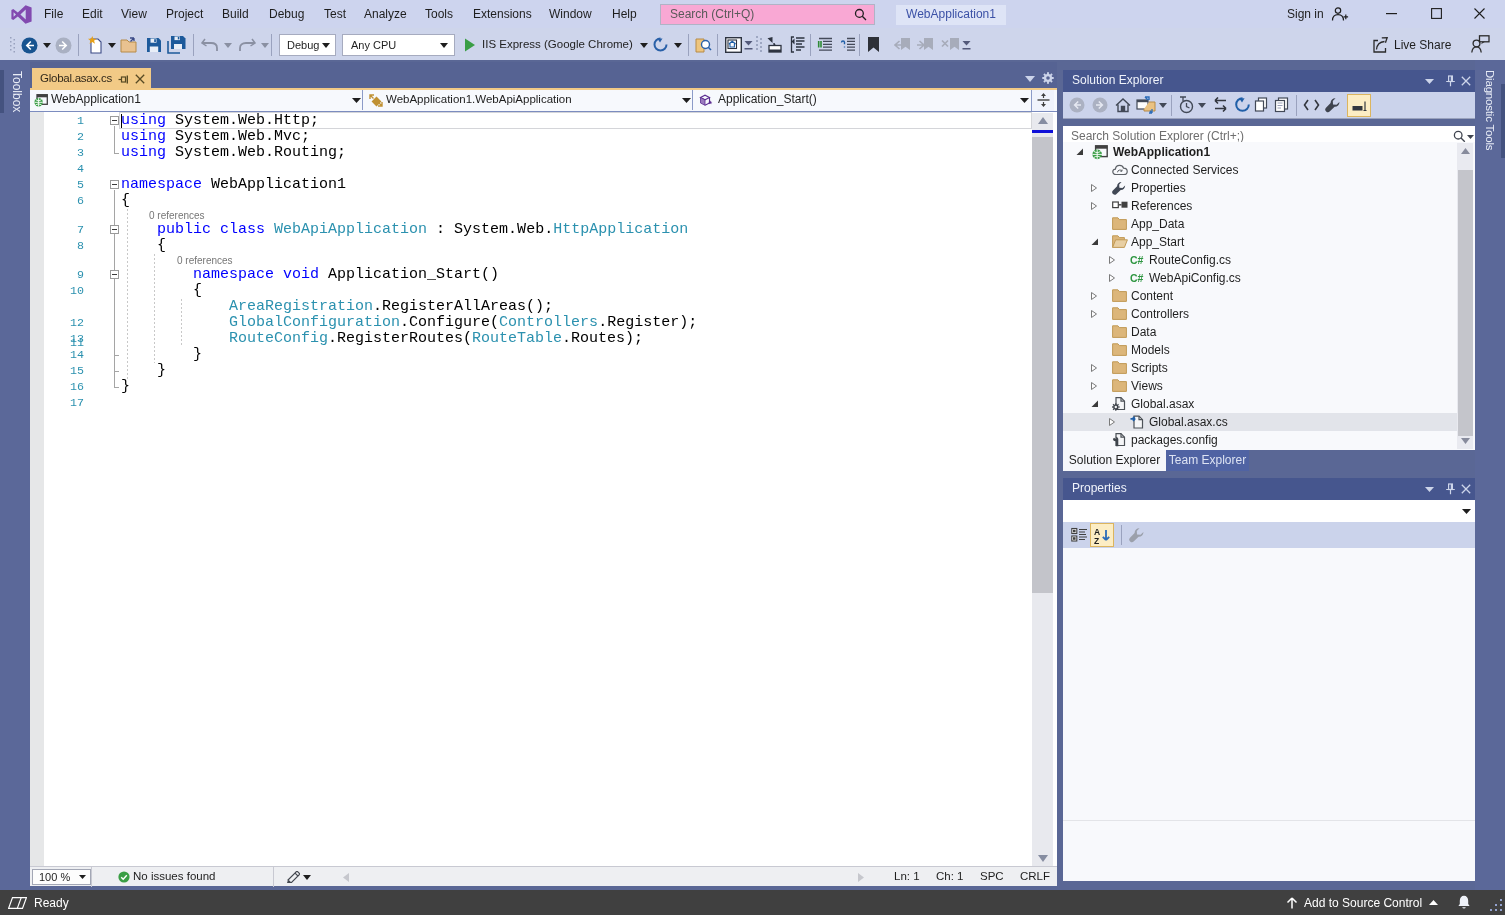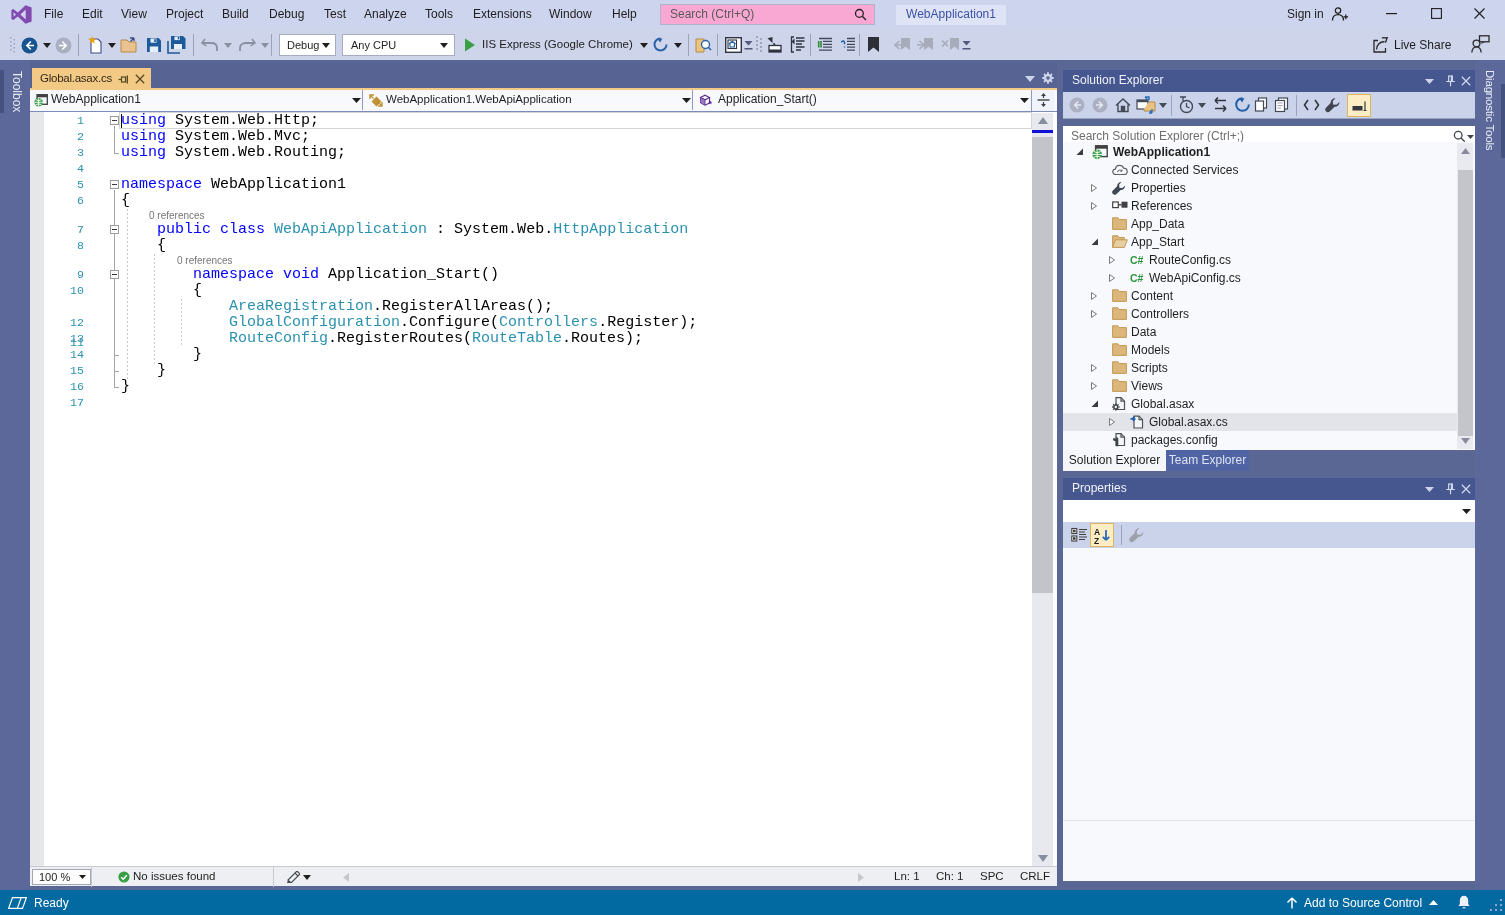--- a/index.html
+++ b/index.html
@@ -22,21 +22,21 @@
 .lnum { position:absolute; left:0px; width:54px; height:16px; text-align:right; font-family:"Liberation Mono", monospace; font-size:11.63px; line-height:16px; color:#2b91af; }
 .cl { position:absolute; left:91px; height:13px; font-size:10px; line-height:13px; color:#767676; white-space:pre; }
 .k { color:#0000ff; }
 .t { color:#2b91af; }
 
 .ptitle { background:#46568e; color:#f0f3fb; font-size:12px; }
 .ptools { background:#cbd3eb; }
 #setree { background:#f8f9fc; }
 .trow { position:absolute; left:0; width:394px; height:18px; line-height:18px; font-size:12px; color:#1e1e1e; }
 
-#statusbar { left:0; top:890px; width:1505px; height:25px; background:#0369a1; color:#fff; }
+#statusbar { left:0; top:890px; width:1505px; height:25px; background:#404040; color:#fff; }
 .vtext { writing-mode:vertical-rl; }
 </style>
 </head>
 <body>
 
 <div class="abs" id="titlebar">
   <svg class="abs" style="left:11px;top:5px;" width="21" height="19" viewBox="0 0 21 19">
     <path d="M14.6 0.3 L20.6 2.4 L20.6 16.6 L14.5 18.7 L6.8 11.5 L2.3 14.9 L0.4 14 L0.4 5 L2.3 4.1 L6.8 7.5 Z M2.6 7.3 L2.6 11.7 L5 9.5 Z M9.4 9.5 L14.7 14.4 L14.7 4.6 Z" fill="#824ab0"></path>
   </svg>
   <span class="menuitem" style="left:44px;">File</span>

